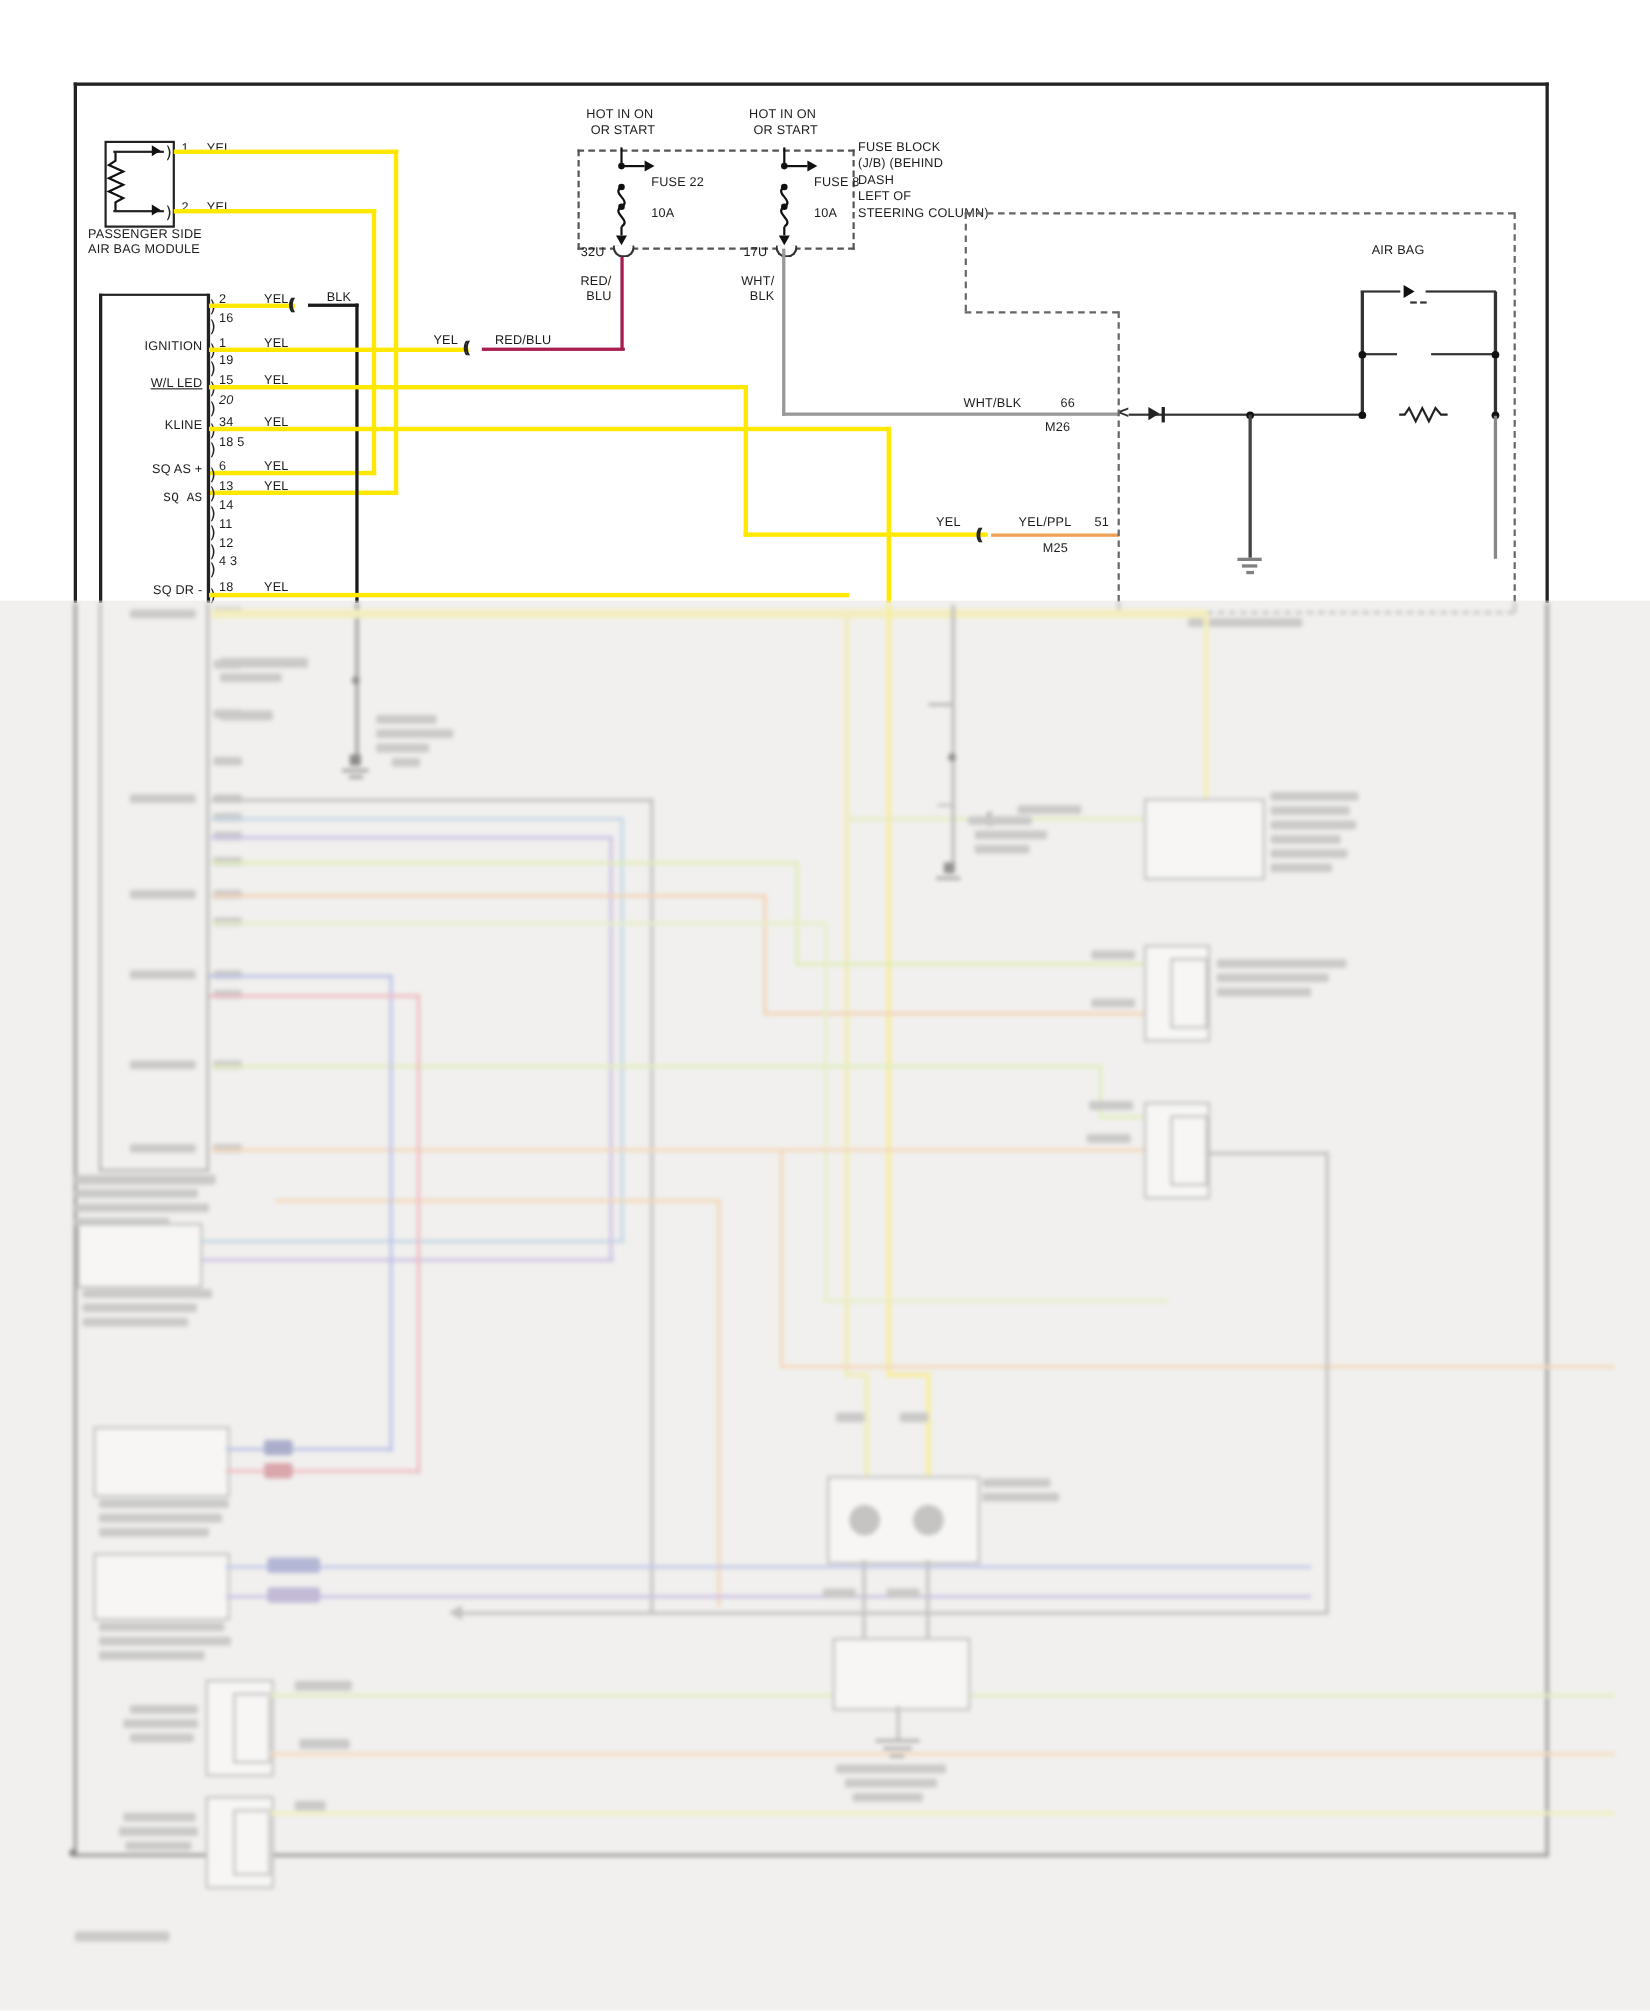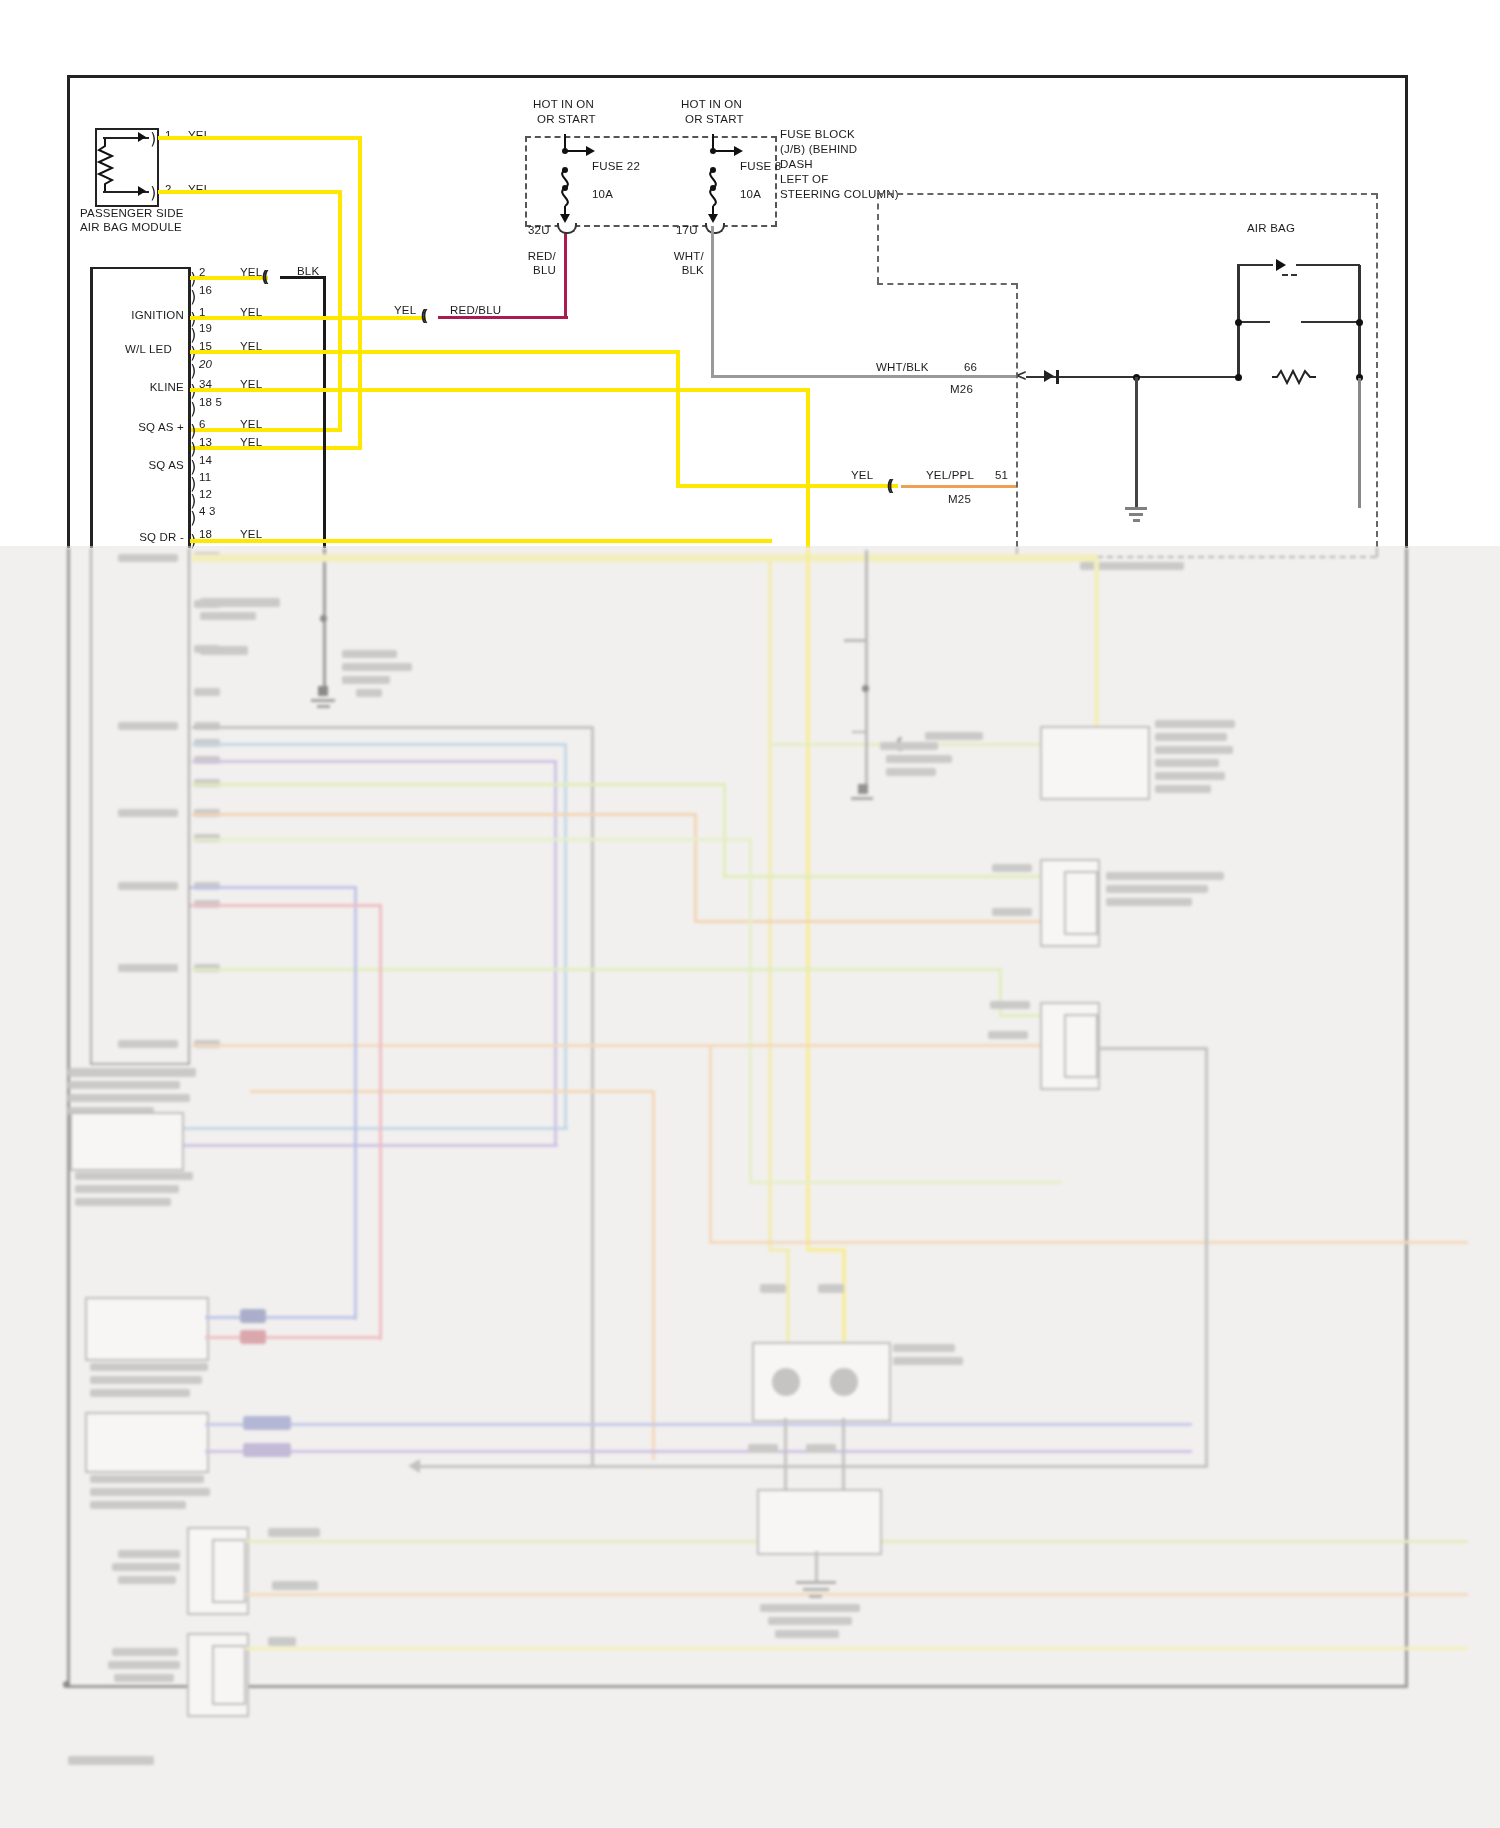--- a/index.html
+++ b/index.html
@@ -77,42 +77,42 @@
   <div class="t" style="left:199px;top:306px;">1</div>
   <div class="t" style="left:240px;top:306px;">YEL</div>
   <div class="t tr" style="left:96px;top:309px;width:88px;">IGNITION</div>
 
   <div class="arc" style="left:189px;top:326px;">)</div>
   <div class="t" style="left:199px;top:322px;">19</div>
 
   <div class="arc" style="left:189px;top:344px;">)</div>
   <div class="t" style="left:199px;top:340px;">15</div>
   <div class="t" style="left:240px;top:340px;">YEL</div>
-  <div class="t tr" style="left:84px;top:343px;width:88px;">W/L LED</div>
+  <div class="t tr" style="left:96px;top:343px;width:88px;text-decoration:underline;">W/L LED</div>
 
   <div class="arc" style="left:189px;top:362px;">)</div>
   <div class="t" style="left:199px;top:358px;font-style:italic;">20</div>
 
   <div class="arc" style="left:189px;top:382px;">)</div>
   <div class="t" style="left:199px;top:378px;">34</div>
   <div class="t" style="left:240px;top:378px;">YEL</div>
   <div class="t tr" style="left:96px;top:381px;width:88px;">KLINE</div>
 
   <div class="arc" style="left:189px;top:400px;">)</div>
   <div class="t" style="left:199px;top:396px;">18 5</div>
 
   <div class="arc" style="left:189px;top:422px;">)</div>
   <div class="t" style="left:199px;top:418px;">6</div>
   <div class="t" style="left:240px;top:418px;">YEL</div>
   <div class="t tr" style="left:96px;top:421px;width:88px;">SQ AS +</div>
 
   <div class="arc" style="left:189px;top:440px;">)</div>
   <div class="t" style="left:199px;top:436px;">13</div>
   <div class="t" style="left:240px;top:436px;">YEL</div>
-  <div class="t tr" style="left:96px;top:459px;width:88px;">SQ AS</div>
+  <div class="t tr" style="left:96px;top:446px;width:88px;font-family:Liberation Mono, monospace;">SQ AS</div>
 
   <div class="arc" style="left:189px;top:458px;">)</div>
   <div class="t" style="left:199px;top:454px;">14</div>
 
   <div class="arc" style="left:189px;top:475px;">)</div>
   <div class="t" style="left:199px;top:471px;">11</div>
 
   <div class="arc" style="left:189px;top:492px;">)</div>
   <div class="t" style="left:199px;top:488px;">12</div>
 

